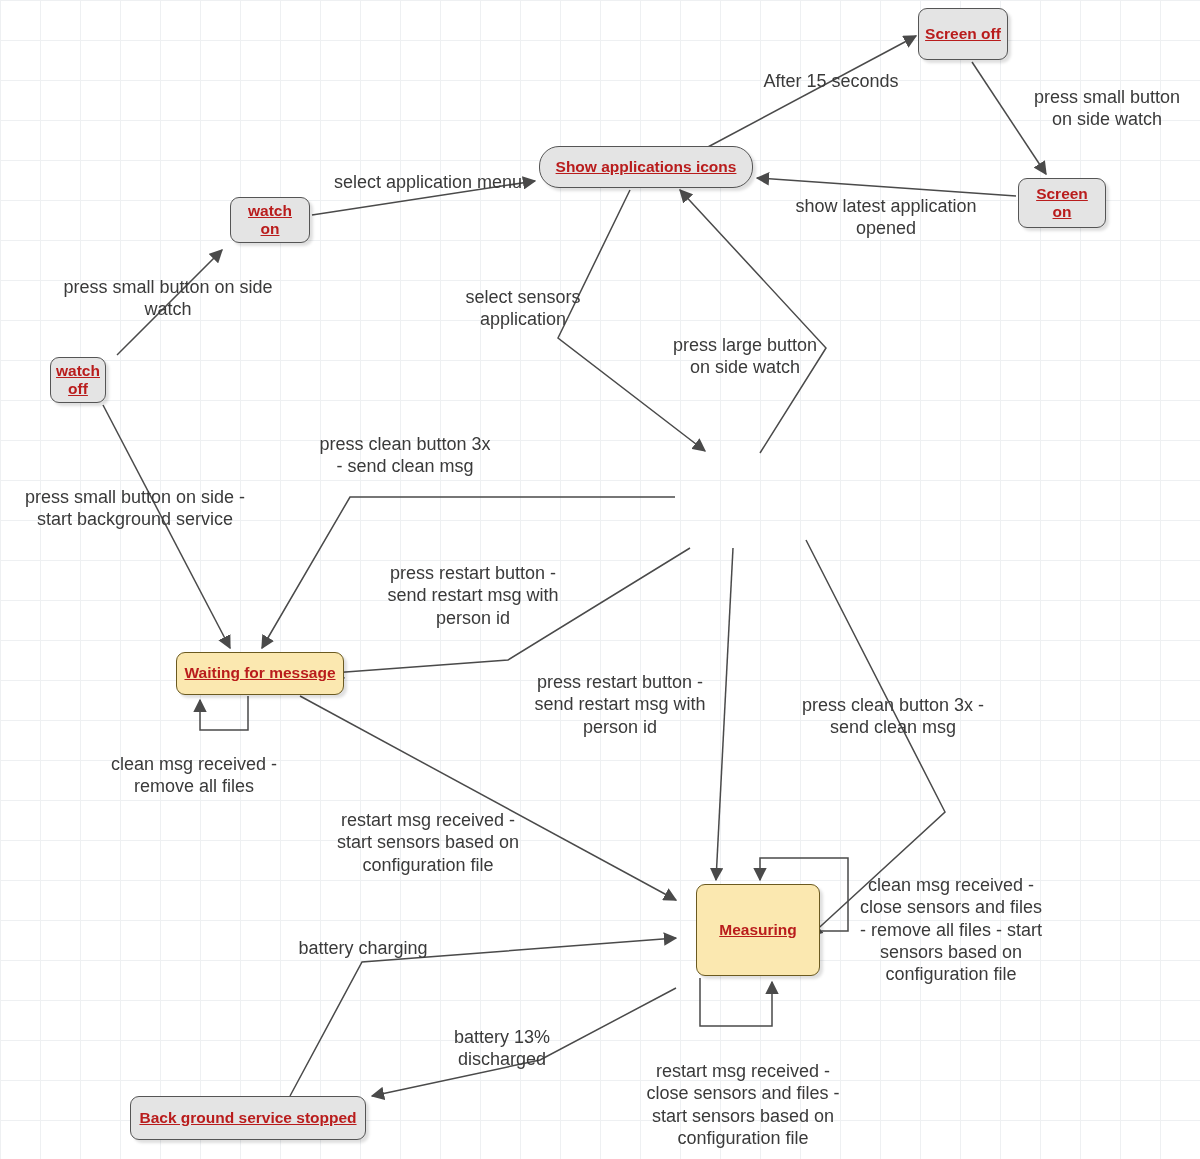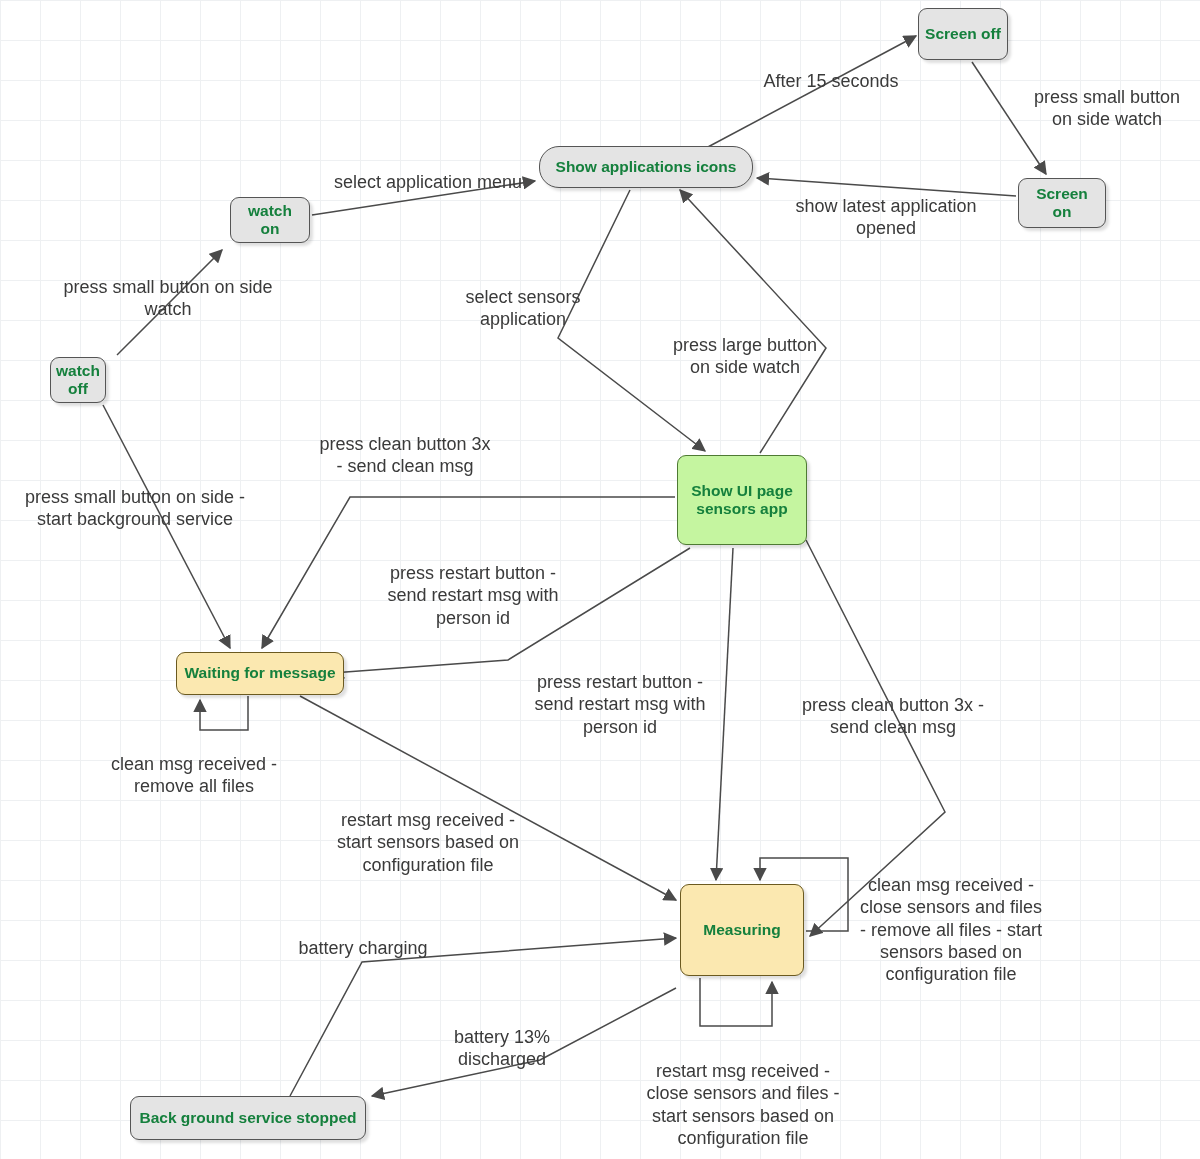--- a/index.html
+++ b/index.html
@@ -30,24 +30,25 @@
     position: absolute;
     box-sizing: border-box;
     border: 1.6px solid #555555;
     border-radius: 9px;
     display: flex;
     align-items: center;
     justify-content: center;
     text-align: center;
     font-weight: bold;
     font-size: 15.5px;
-    color: #15803d;
+    color: #b91c1c;
     line-height: 1.18;
     box-shadow: 3px 3px 3px rgba(0,0,0,0.13);
     padding: 2px 6px;
+    text-decoration: underline;
   }
   .node.grey   { background: #e4e4e4; }
   .node.green  { background: #c5f5a0; border-color: #4e7a33; }
   .node.yellow { background: #fbe8b0; border-color: #6b5a20; }
 
   .edge-label {
     position: absolute;
     font-size: 18px;
     color: #3a3a3a;
     text-align: center;
@@ -105,24 +106,22 @@
 
       <path d="M 676 988 L 540 1060 L 372 1096"></path>
     </g>
   </svg>
 
   <div class="node grey" style="left:918px;  top:8px;    width:90px;  height:52px;">Screen off</div>
   <div class="node grey" style="left:1018px; top:178px;  width:88px;  height:50px;">Screen on</div>
   <div class="node grey" style="left:539px; top:146px; width:214px; height:42px;border-radius:20px;">Show applications icons</div>
   <div class="node grey" style="left:230px;  top:197px;  width:80px;  height:46px;">watch on</div>
   <div class="node grey" style="left:50px;   top:357px;  width:56px;  height:46px;">watch off</div>
-  <div class="node green" style="left:677px; top:455px; width:130px; height:90px;">Show UI page
-sensors app</div>
   <div class="node yellow" style="left:176px; top:652px; width:168px; height:43px;">Waiting for message</div>
-  <div class="node yellow" style="left:680px;  top:884px;  width:124px; height:92px;">Measuring</div>
+  <div class="node yellow" style="left:696px;  top:884px;  width:124px; height:92px;">Measuring</div>
   <div class="node grey" style="left:130px; top:1096px; width:236px; height:44px;">Back ground service stopped</div>
 
   <div class="edge-label" style="left:736px;  top:70px;   width:190px;">After 15 seconds</div>
   <div class="edge-label" style="left:1000px; top:86px;   width:180px;padding-left:17px;">press small button
 on side watch</div>
   <div class="edge-label" style="left:766px;  top:195px;  width:240px;">show latest application opened</div>
   <div class="edge-label" style="left:330px;  top:171px;  width:196px;">select application menu</div>
   <div class="edge-label" style="left:38px;   top:276px;  width:260px;">press small button on side watch</div>
   <div class="edge-label" style="left:448px;  top:286px;  width:150px;">select sensors
 application</div>

